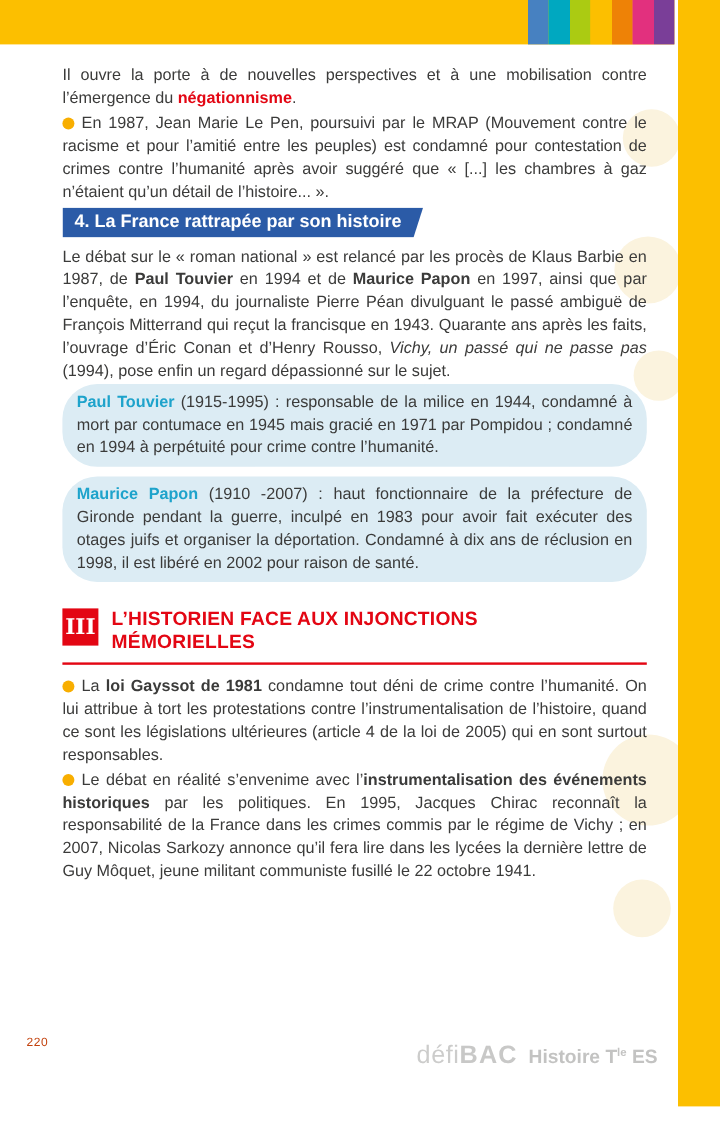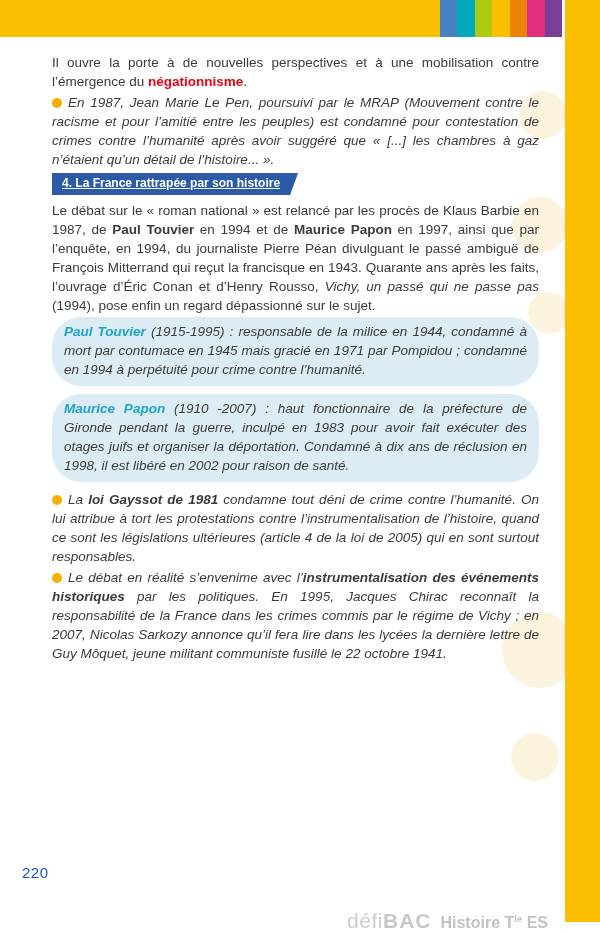--- a/index.html
+++ b/index.html
@@ -26,36 +26,35 @@
 
   
   .right-strip{position:absolute;left:565px;top:0;width:35px;height:922px;background:var(--yellow);z-index:1;}
 
   
   .content{position:absolute;left:52px;top:37px;width:487px;padding-top:16px;z-index:2;}
   .para{
     margin:0 0 2px;font-size:13.5px;line-height:19px;text-align:justify;
     color:var(--text);
   }
-  .rich{display:inline;font-style:italic;}
+  .rich{display:inline;}
   .b{font-weight:bold;}
   .i{font-style:italic;}
   .rb{font-weight:bold;color:var(--red);}
   .tb{font-weight:bold;color:var(--teal);}
   .dot{
     display:inline-block;width:10px;height:10px;border-radius:50%;
     background:var(--bullet);margin-right:6px;transform:translateY(1px);
   }
 
   
   .subhead{
     display:inline-block;margin:2px 0 6px;padding:3px 18px 5px 10px;
-    background:var(--blue);color:#ffffff;font-size:12px;font-weight:bold;
+    background:var(--blue);color:#ffffff;font-size:15px;font-weight:bold;
     clip-path:polygon(0 0,100% 0,calc(100% - 8px) 100%,0 100%);
-    text-decoration:underline;
   }
   h3.subhead{margin-top:2px;margin-bottom:6px;}
 
   
   .infobox{
     margin:2px 0 8px;padding:5px 12px 7px;background:var(--boxbg);border-radius:29px;
   }
   .infobox .rich{font-size:13.5px;line-height:19px;color:var(--text);text-align:justify;display:block;margin:0;}
 
   
@@ -69,24 +68,24 @@
     text-align:center;line-height:31px;
   }
   .sectitle{
     margin:0;max-width:400px;color:var(--red);
     font-size:16px;line-height:19px;font-weight:bold;letter-spacing:.2px;
   }
 
   
   .pagenum{
     position:absolute;left:22px;top:864px;z-index:2;
-    font-size:15px;color:#1d4ed8;letter-spacing:.5px;
+    font-size:10px;color:#c2410c;letter-spacing:.5px;
   }
   .brand{
-    position:absolute;right:52px;top:909px;z-index:2;white-space:nowrap;
+    position:absolute;right:52px;top:868px;z-index:2;white-space:nowrap;
   }
   .brand .defi{font-size:21px;font-weight:400;color:#cccccb;letter-spacing:.5px;}
   .brand .bac{font-size:21px;font-weight:bold;color:#c8c8c7;letter-spacing:1px;}
   .brand .subject{font-size:16px;font-weight:bold;color:#c3c3c2;margin-left:9px;}
   .brand sup{font-size:9.5px;font-weight:bold;}
 </style>
 </head>
 <body>
 
 <div class="page">
@@ -122,20 +121,24 @@
     <p class="para"><span>Le débat sur le « roman national » est relancé par les procès de Klaus Barbie en 1987, de </span><span class="b">Paul Touvier</span><span> en 1994 et de </span><span class="b">Maurice Papon</span><span> en 1997, ainsi que par l’enquête, en 1994, du journaliste Pierre Péan divulguant le passé ambiguë de François Mitterrand qui reçut la francisque en 1943. Quarante ans après les faits, l’ouvrage d’Éric Conan et d’Henry Rousso, </span><span class="i">Vichy, un passé qui ne passe pas</span><span> (1994), pose enfin un regard dépassionné sur le sujet.</span></p>
 
     <aside class="infobox">
         <p class="rich"><span class="tb">Paul Touvier</span><span> (1915-1995) : responsable de la milice en 1944, condamné à mort par contumace en 1945 mais gracié en 1971 par Pompidou ; condamné en 1994 à perpétuité pour crime contre l’humanité.</span></p>
       </aside>
 
     <aside class="infobox">
         <p class="rich"><span class="tb">Maurice Papon</span><span> (1910 -2007) : haut fonctionnaire de la préfecture de Gironde pendant la guerre, inculpé en 1983 pour avoir fait exécuter des otages juifs et organiser la déportation. Condamné à dix ans de réclusion en 1998, il est libéré en 2002 pour raison de santé.</span></p>
       </aside>
 
+    <div class="sectionhead">
+      <span class="numeral">III</span>
+      <h2 class="sectitle">L’HISTORIEN FACE AUX INJONCTIONS MÉMORIELLES</h2>
+    </div>
 
 
     <p class="para"><span class="dot"></span><span class="rich"><span>La </span><span class="b">loi Gayssot de 1981</span><span> condamne tout déni de crime contre l’humanité. On lui attribue à tort les protestations contre l’instrumentalisation de l’histoire, quand ce sont les législations ultérieures (article 4 de la loi de 2005) qui en sont surtout responsables.</span></span></p>
 
     <p class="para"><span class="dot"></span><span class="rich"><span>Le débat en réalité s’envenime avec l’</span><span class="b">instrumentalisation des événements historiques</span><span> par les politiques. En 1995, Jacques Chirac reconnaît la responsabilité de la France dans les crimes commis par le régime de Vichy ; en 2007, Nicolas Sarkozy annonce qu’il fera lire dans les lycées la dernière lettre de Guy Môquet, jeune militant communiste fusillé le 22 octobre 1941.</span></span></p>
 
 
 
   </main>
 

